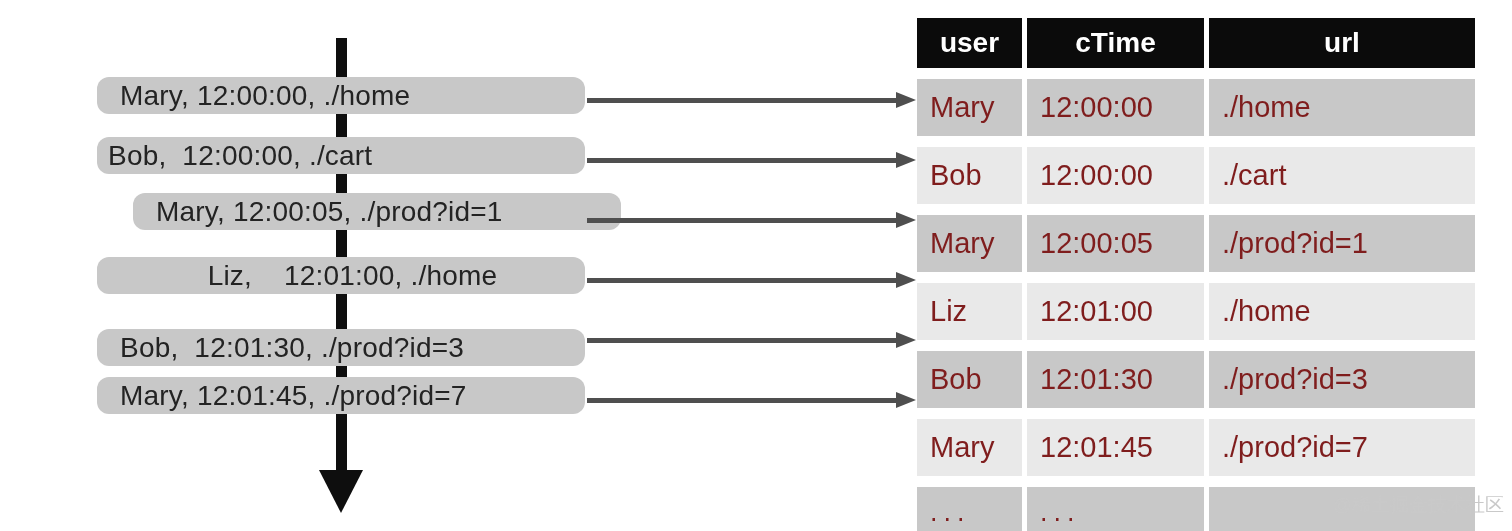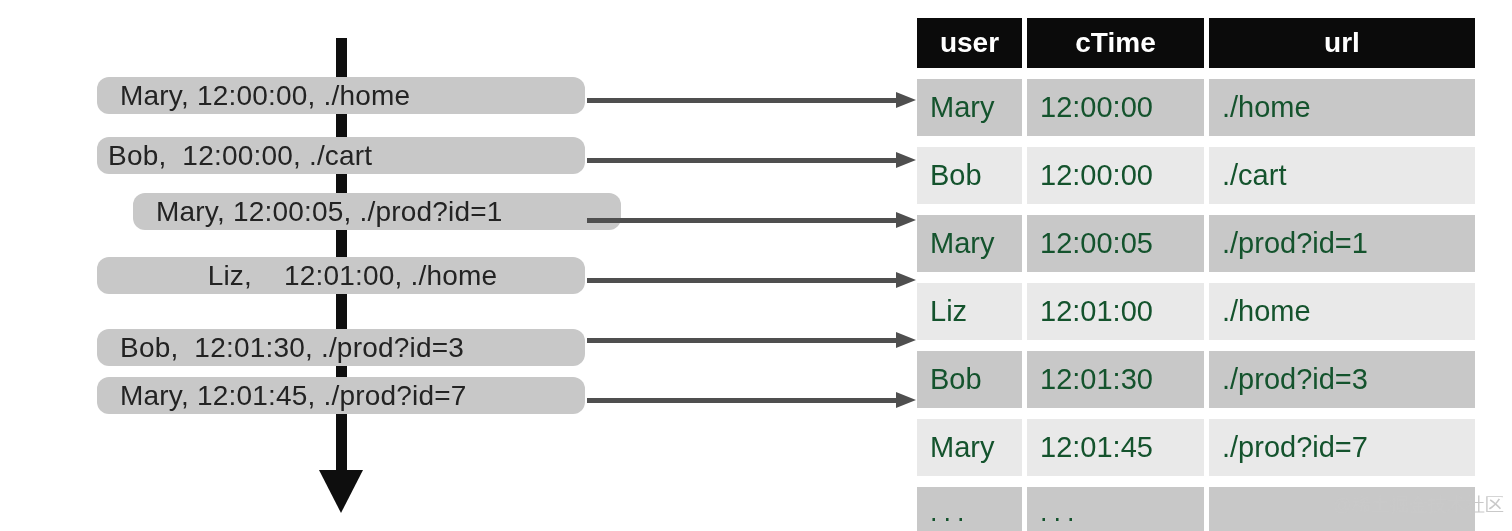--- a/index.html
+++ b/index.html
@@ -109,21 +109,21 @@
     background: #0b0b0b;
     color: #ffffff;
     font-weight: 700;
     font-size: 28px;
     display: flex;
     align-items: center;
     justify-content: center;
   }
   .td {
     font-size: 29px;
-    color: #14532d;
+    color: #7f1d1d;
     display: flex;
     align-items: center;
     box-sizing: border-box;
     padding-left: 13px;
     white-space: pre;
   }
   .row-dark  { background: #c8c8c8; }
   .row-light { background: #e9e9e9; }
   .ellipsis-cell { letter-spacing: 6px; font-size: 27px; }
 

